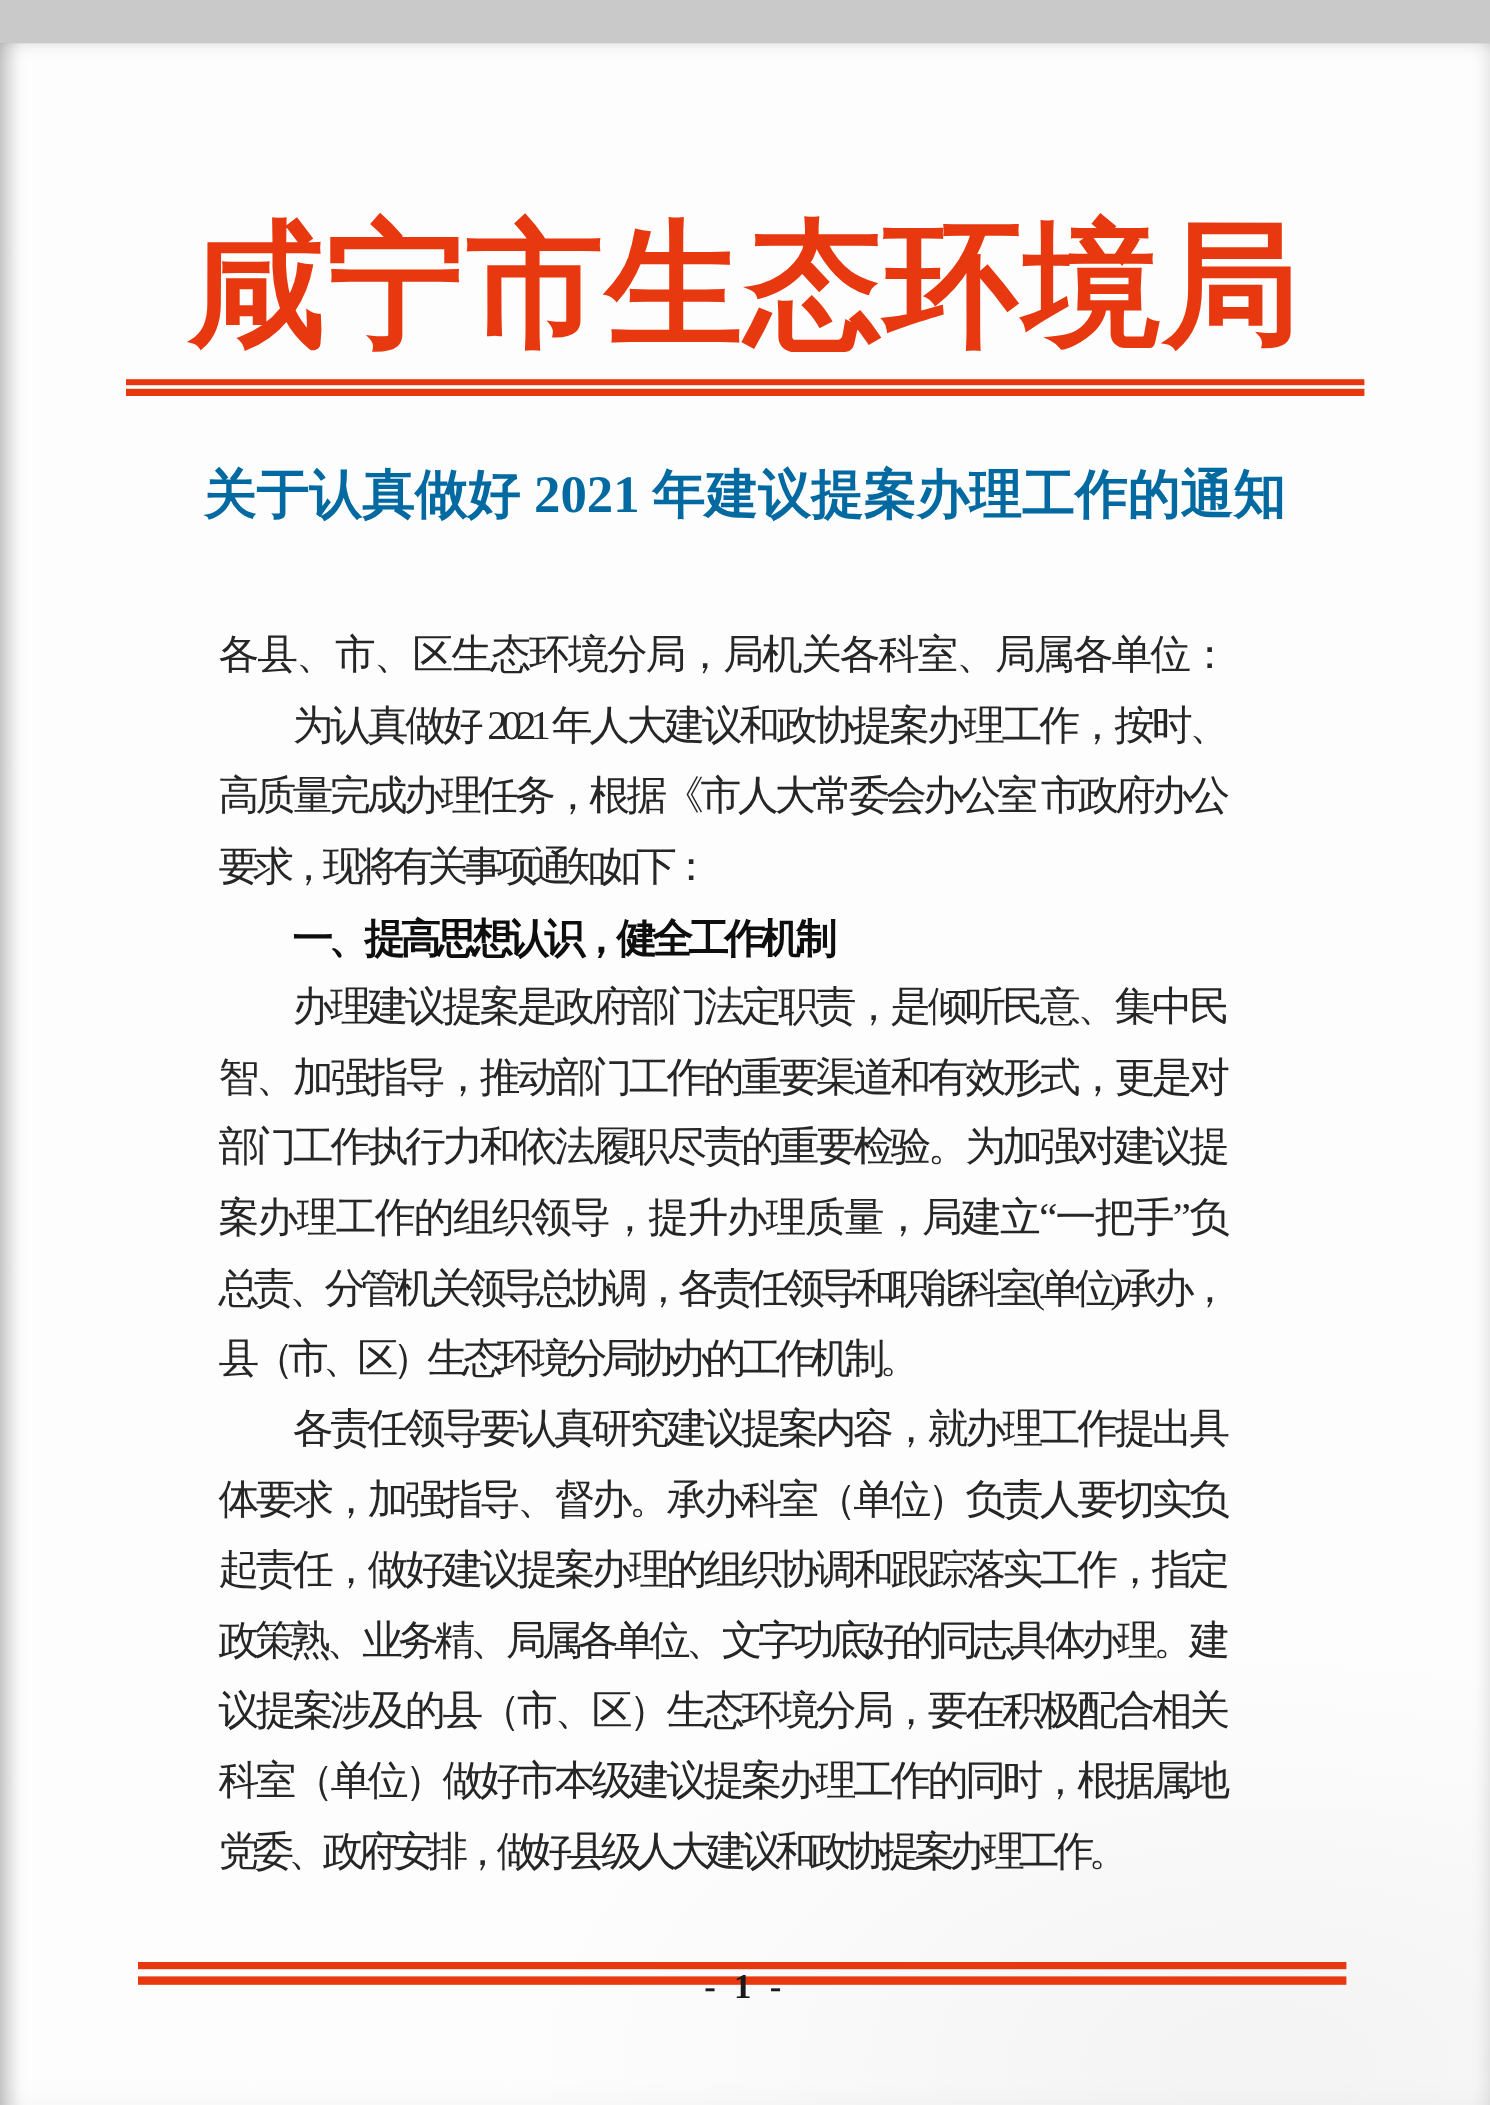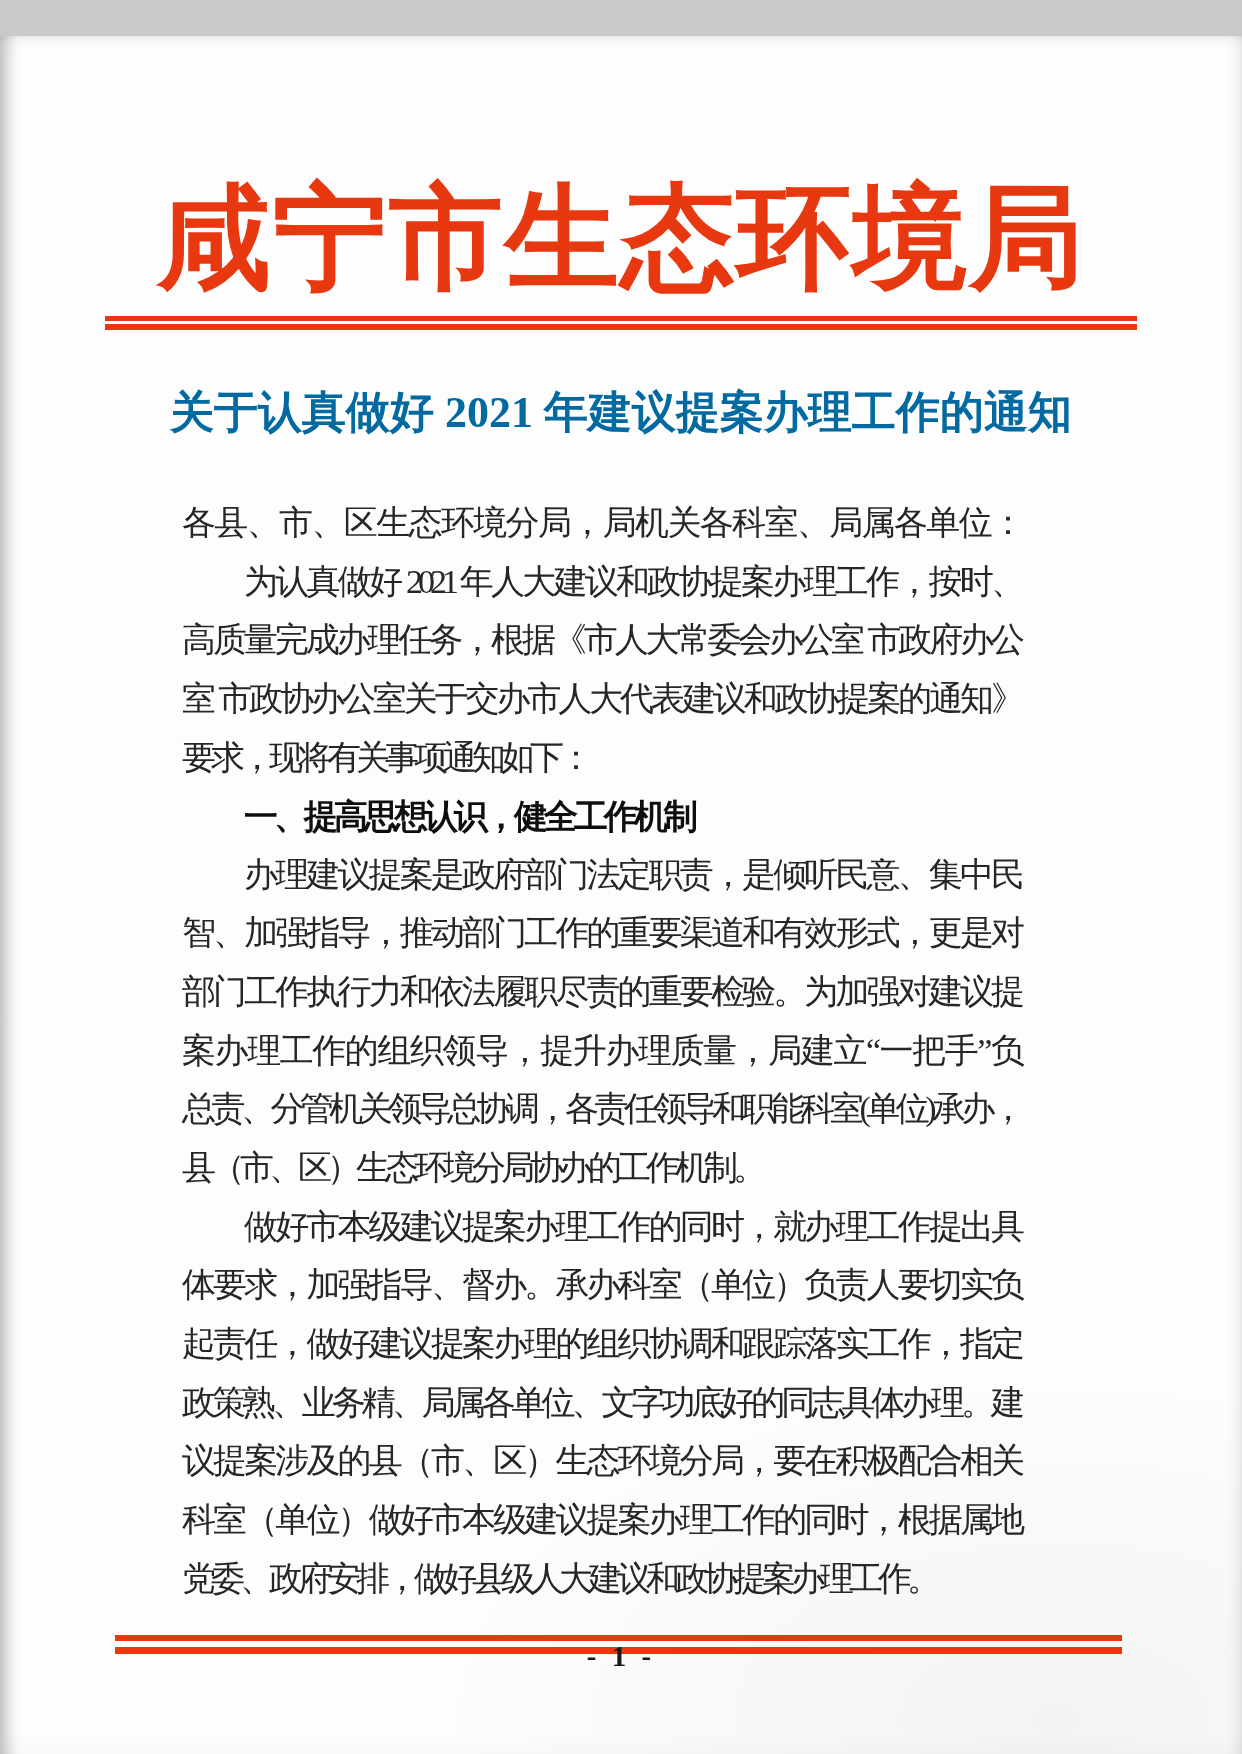--- a/index.html
+++ b/index.html
@@ -69,21 +69,21 @@
     font-size: 44px;
     line-height: 58px;
     font-weight: 700;
     letter-spacing: 0px;
     color: #0369a1;
     white-space: nowrap;
   }
 
   .body-text {
     position: absolute;
-    top: 458px;
+    top: 482px;
     left: 182px;
     width: 838px;
     color: #262626;
     font-size: 34px;
     letter-spacing: -5px;
   }
   .line {
     height: 58.65px;
     line-height: 58.65px;
     text-align: justify;
@@ -133,30 +133,29 @@
     <div class="rule-bar bar1"></div>
     <div class="rule-bar bar2"></div>
   </div>
 
   <div class="doc-title">关于认真做好 2021 年建议提案办理工作的通知</div>
 
   <div class="body-text">
     <div class="line jlast">各县、市、区生态环境分局，局机关各科室、局属各单位：</div>
     <div class="line jlast indent">为认真做好 2021 年人大建议和政协提案办理工作，按时、</div>
     <div class="line jlast">高质量完成办理任务，根据《市人大常委会办公室 市政府办公</div>
-    <div class="line jlast">室 市政协办公室关于交办市人大代表建议和政协提案的通知》</div>
     <div class="line">要求，现将有关事项通知如下：</div>
     <div class="line heading indent">一、提高思想认识，健全工作机制</div>
     <div class="line jlast indent">办理建议提案是政府部门法定职责，是倾听民意、集中民</div>
     <div class="line jlast">智、加强指导，推动部门工作的重要渠道和有效形式，更是对</div>
     <div class="line jlast">部门工作执行力和依法履职尽责的重要检验。为加强对建议提</div>
     <div class="line jlast">案办理工作的组织领导，提升办理质量，局建立“一把手”负</div>
     <div class="line jlast">总责、分管机关领导总协调，各责任领导和职能科室(单位)承办，</div>
     <div class="line">县（市、区）生态环境分局协办的工作机制。</div>
-    <div class="line jlast indent">做好市本级建议提案办理工作的同时，就办理工作提出具</div>
+    <div class="line jlast indent">各责任领导要认真研究建议提案内容，就办理工作提出具</div>
     <div class="line jlast">体要求，加强指导、督办。承办科室（单位）负责人要切实负</div>
     <div class="line jlast">起责任，做好建议提案办理的组织协调和跟踪落实工作，指定</div>
     <div class="line jlast">政策熟、业务精、局属各单位、文字功底好的同志具体办理。建</div>
     <div class="line jlast">议提案涉及的县（市、区）生态环境分局，要在积极配合相关</div>
     <div class="line jlast">科室（单位）做好市本级建议提案办理工作的同时，根据属地</div>
     <div class="line">党委、政府安排，做好县级人大建议和政协提案办理工作。</div>
   </div>
 
   <div class="footer-rules">
     <div class="rule-bar bar1"></div>

